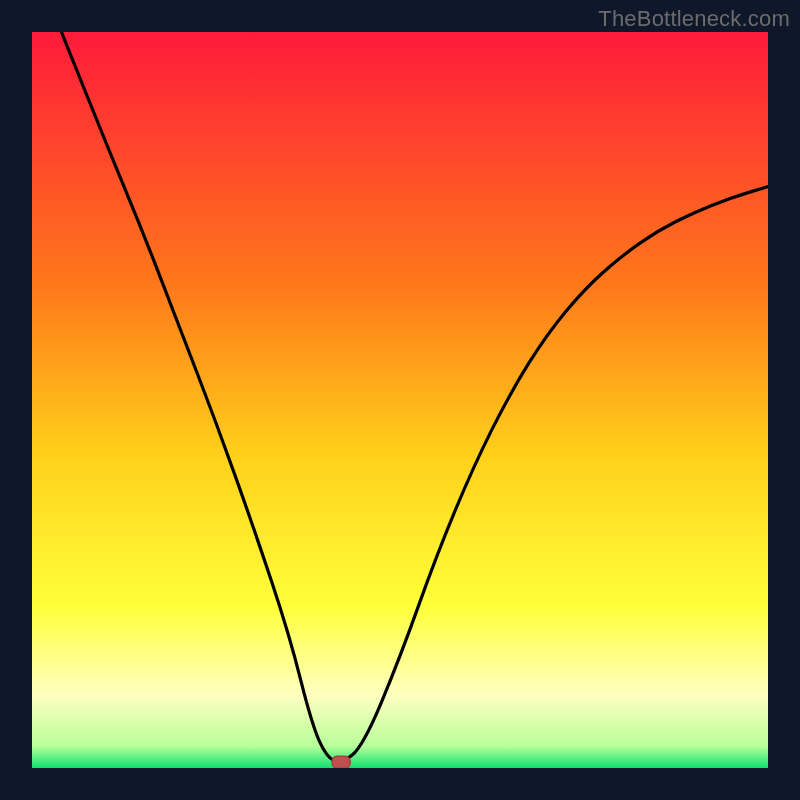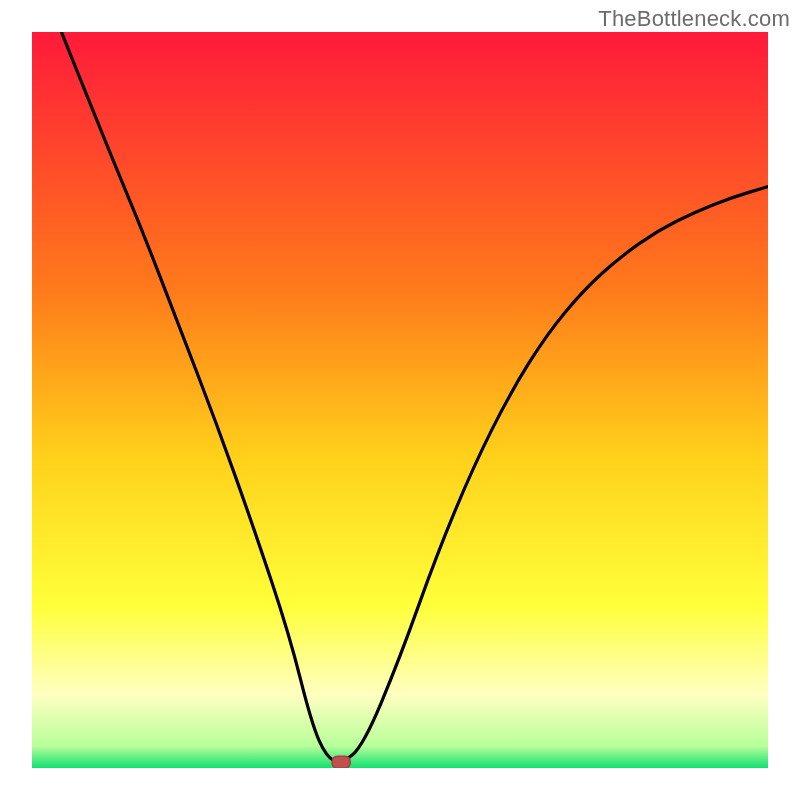--- a/index.html
+++ b/index.html
@@ -8,21 +8,21 @@
     width: 800px;
     height: 800px;
     overflow: hidden;
     background: #000;
     font-family: Arial, Helvetica, sans-serif;
   }
   .frame {
     position: relative;
     width: 800px;
     height: 800px;
-    background: #ffffff;
+    background: #0f172a;
   }
   .plot-area {
     position: absolute;
     left: 32px;
     top: 32px;
     width: 736px;
     height: 736px;
     overflow: hidden;
   }
   .gradient {

